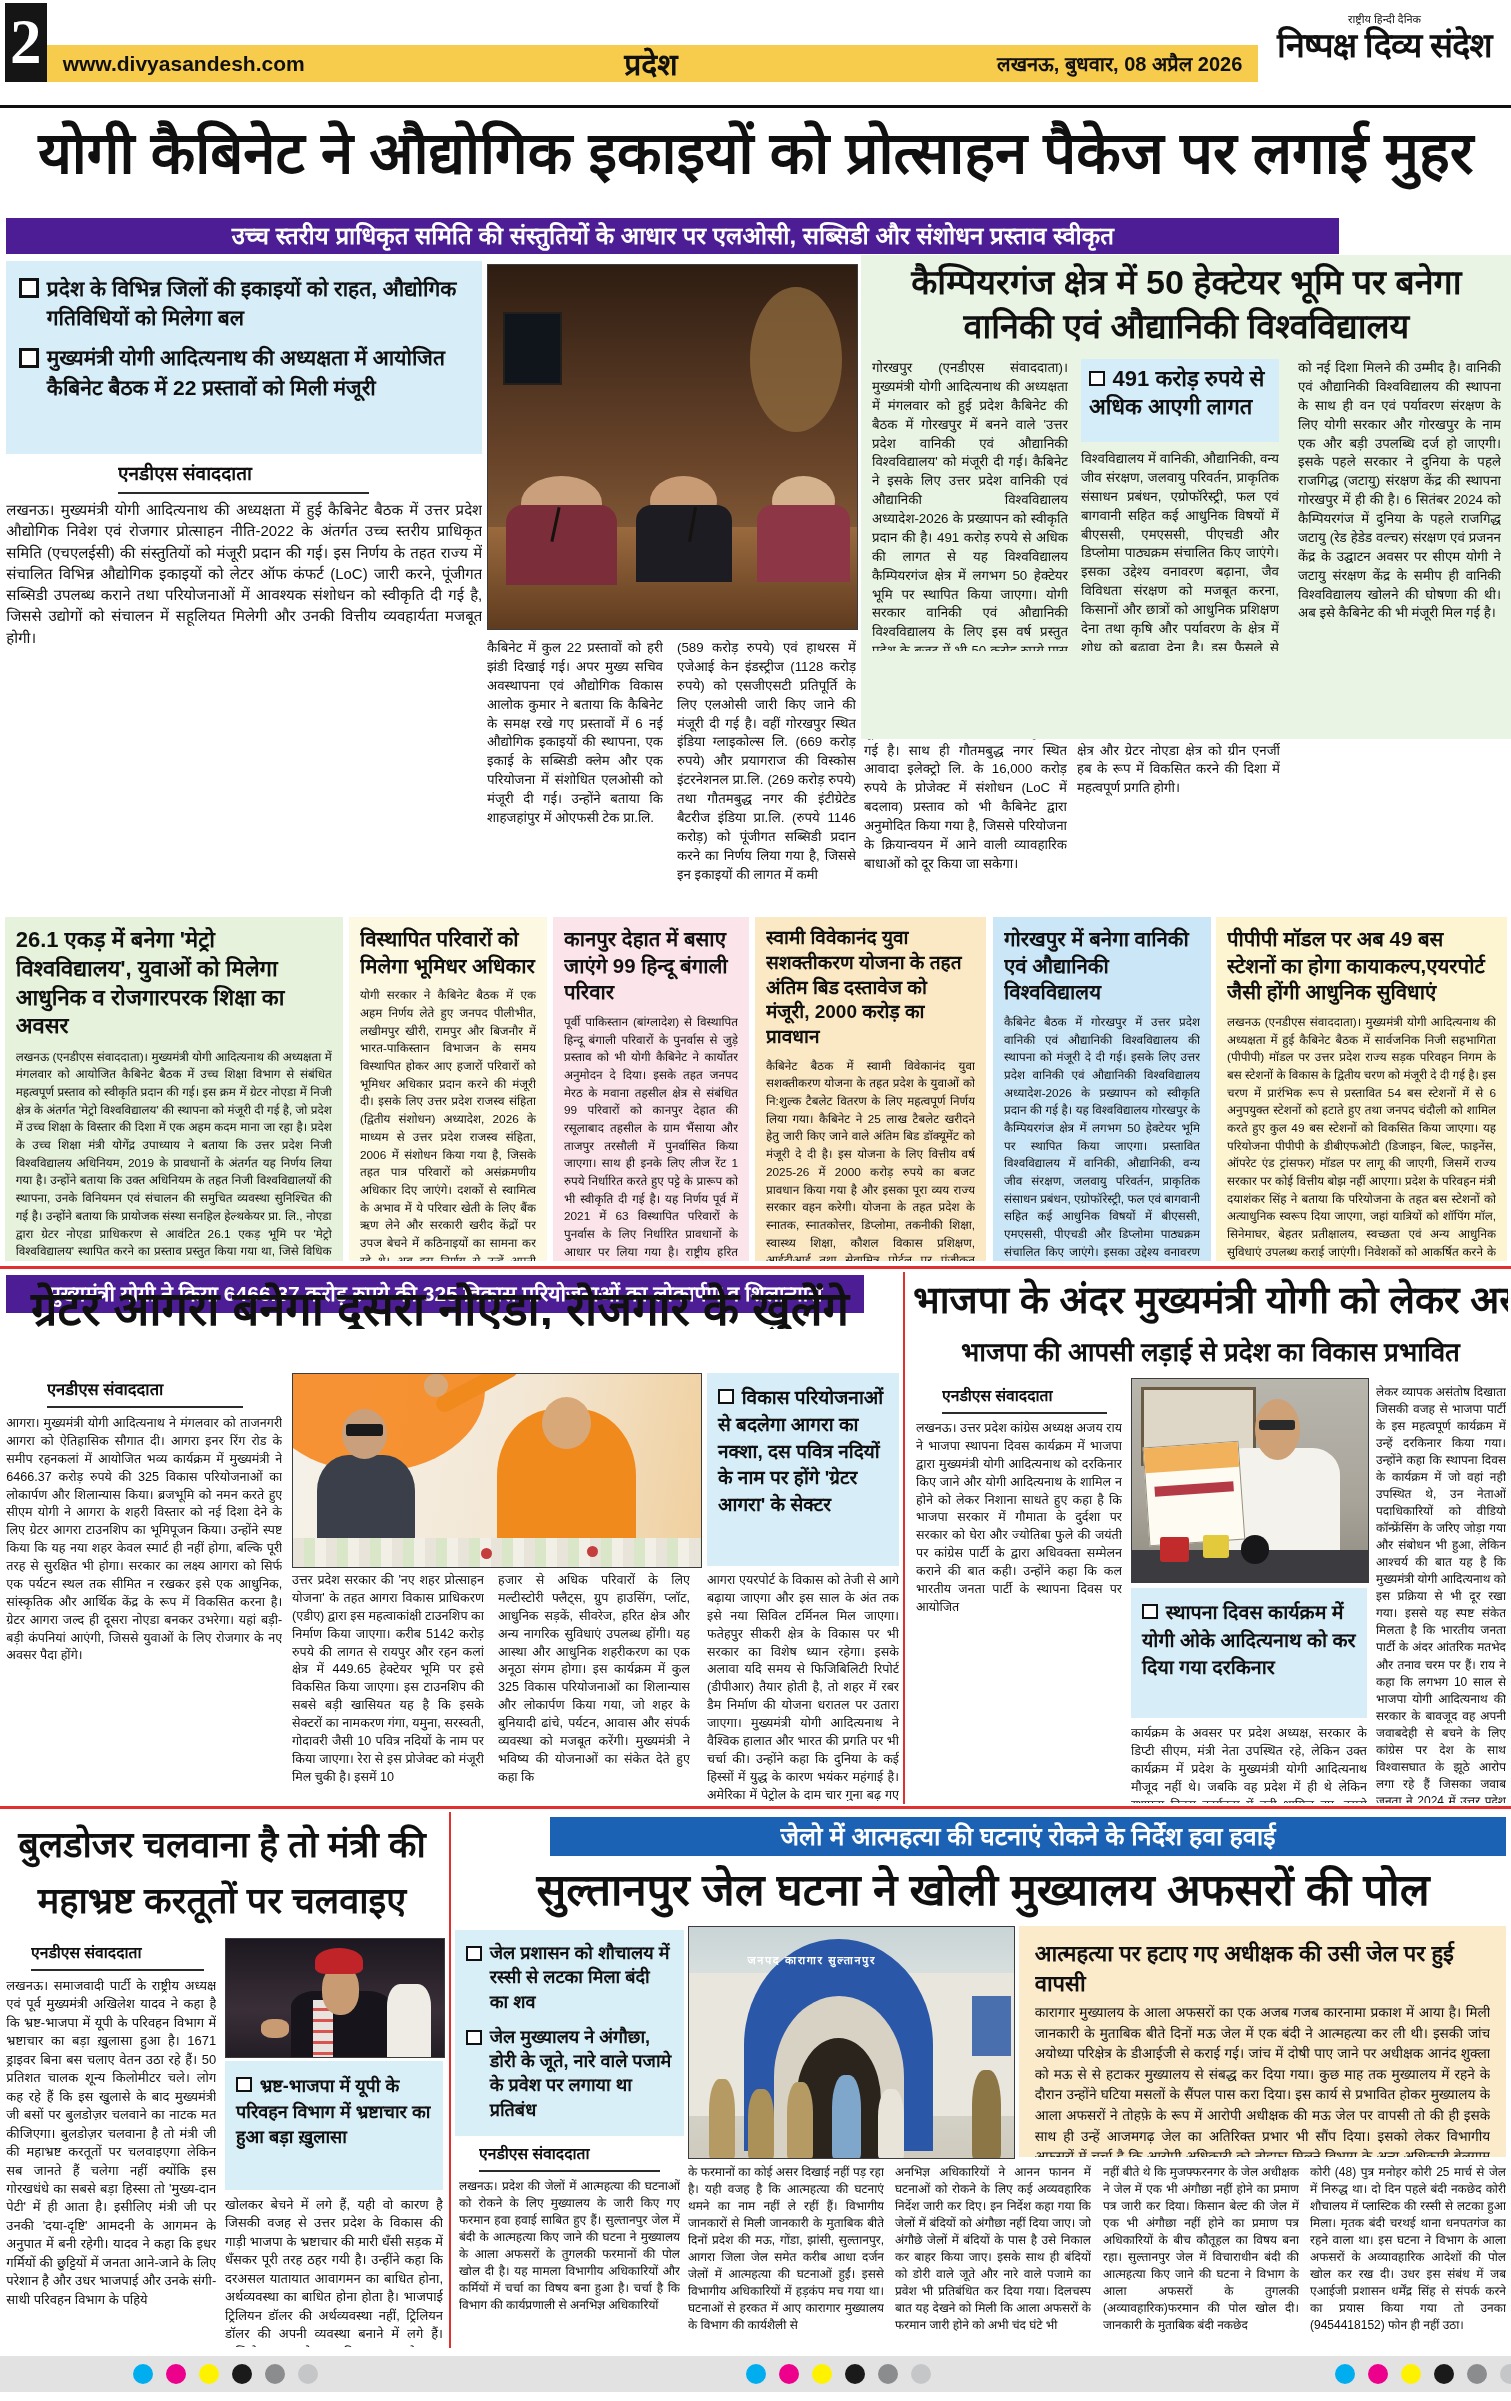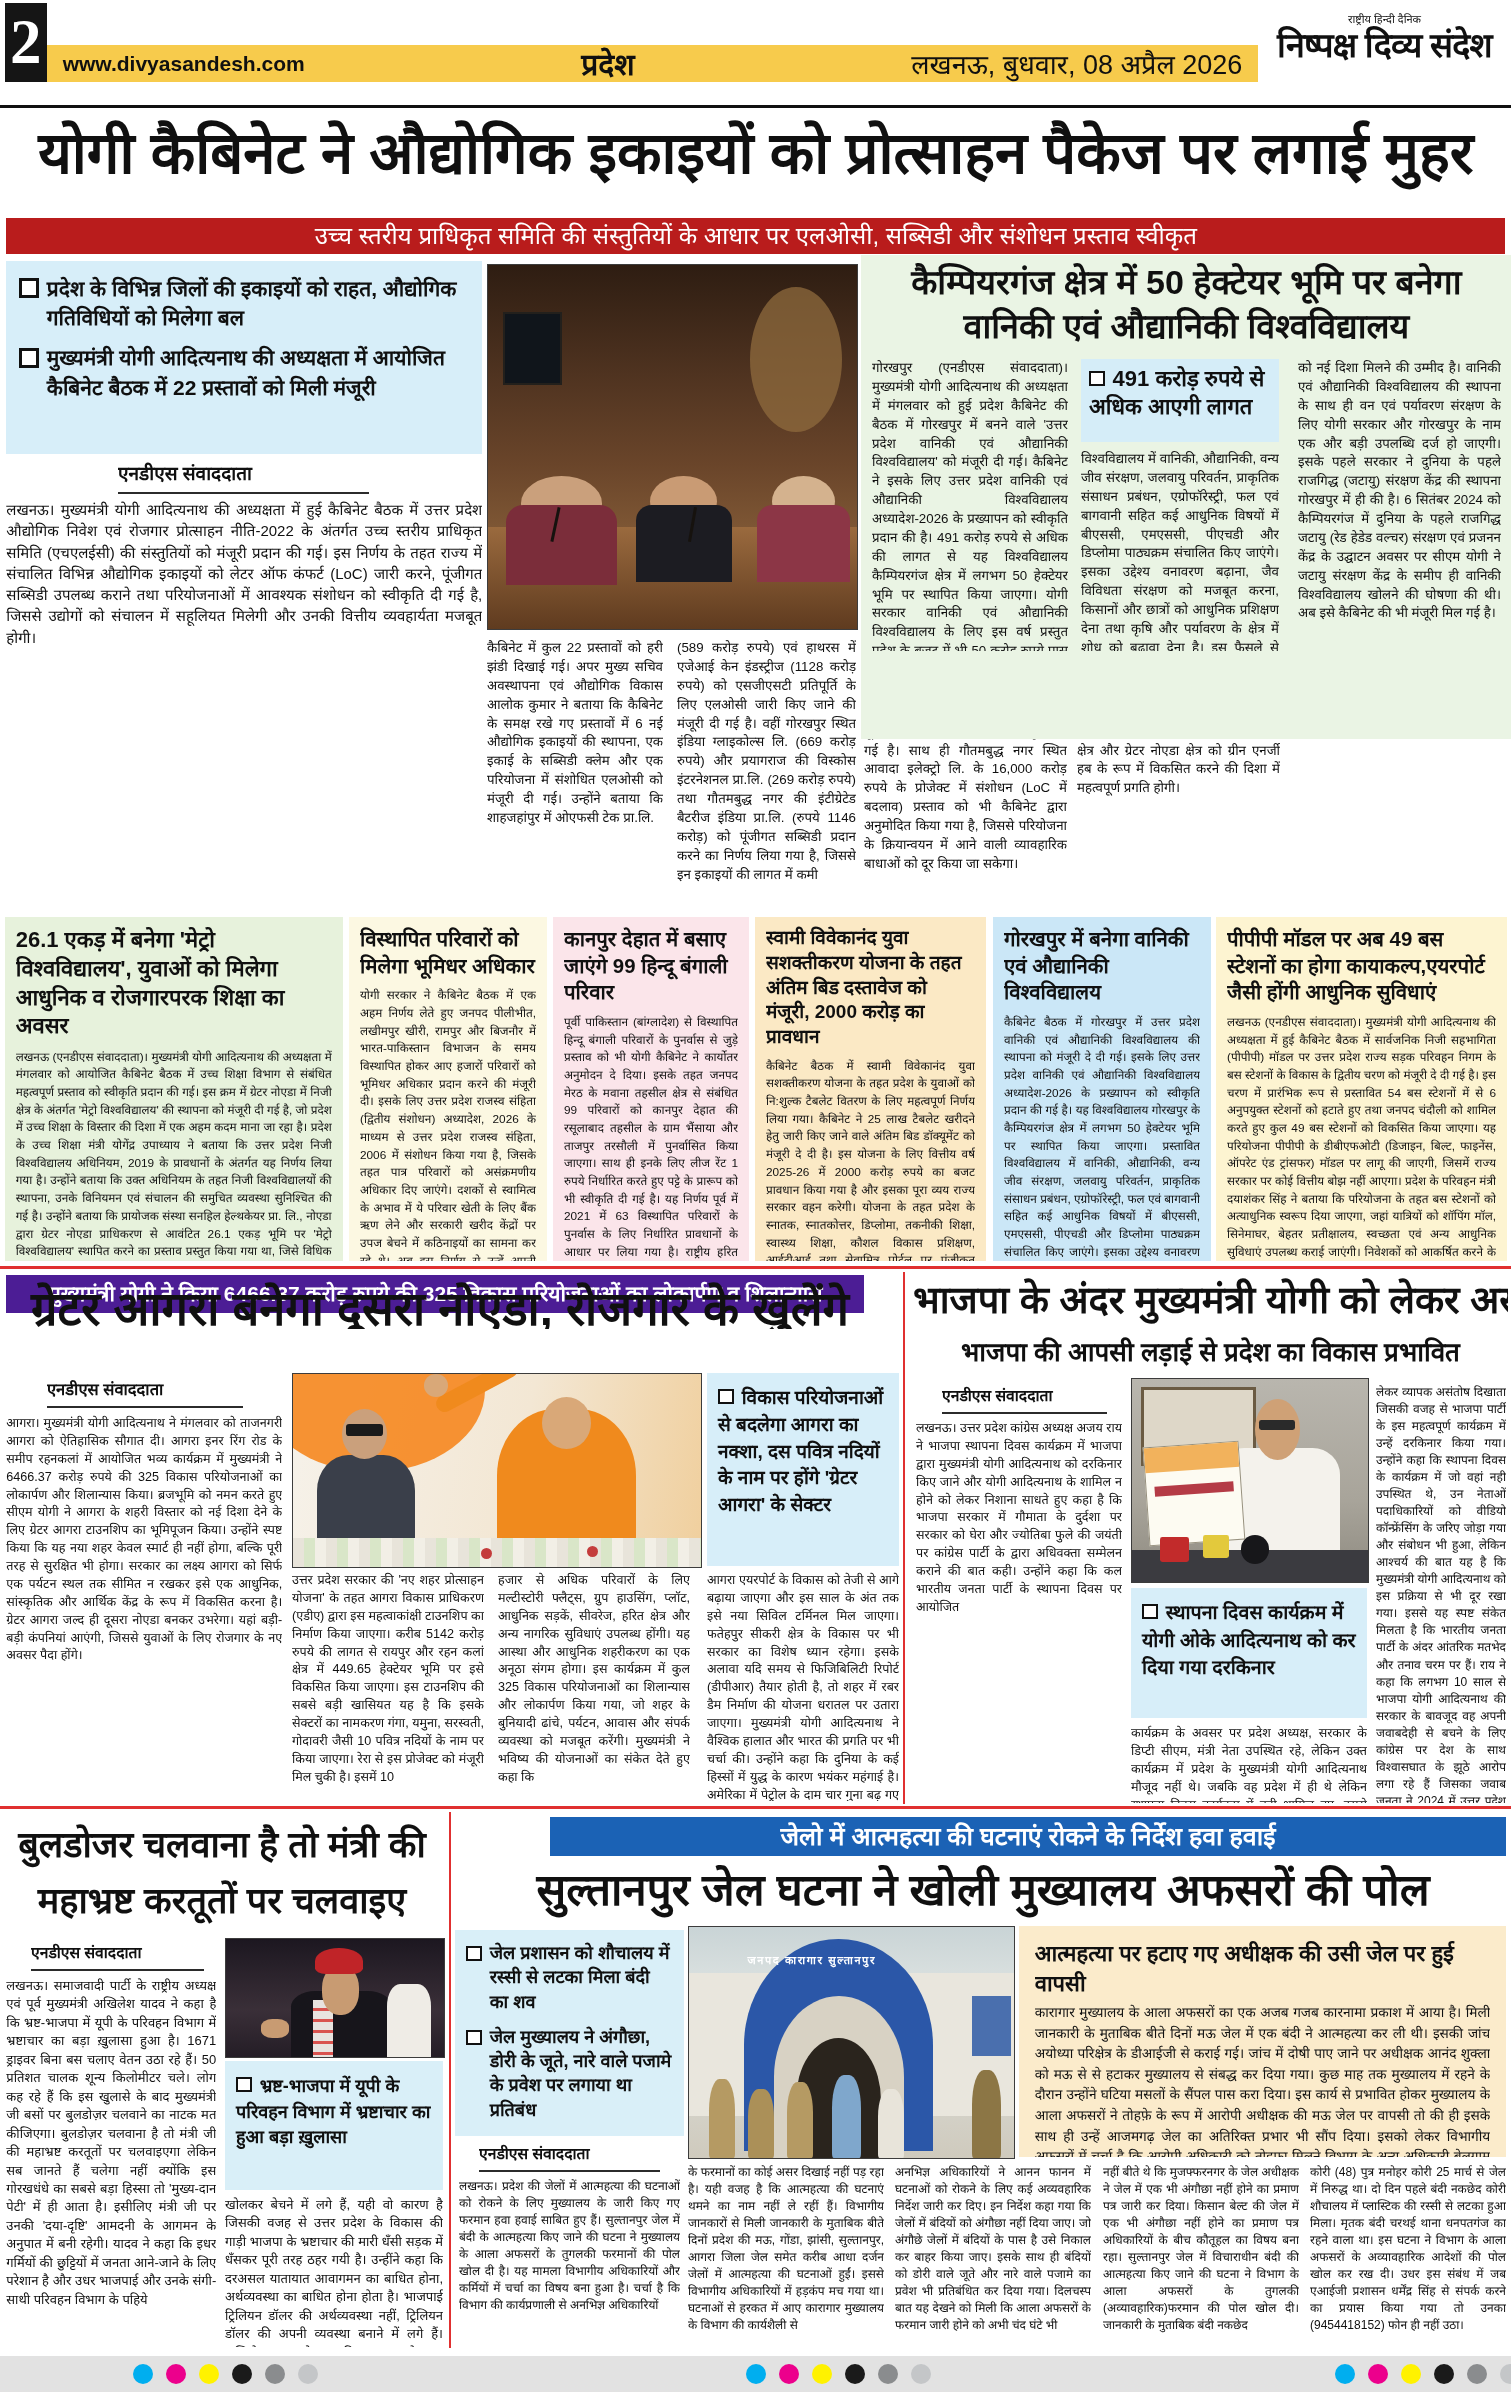--- a/index.html
+++ b/index.html
@@ -27,31 +27,31 @@
 </style>
 </head>
 <body>
 
 <div class="page">
 
   <div class="abs" style="left:4.7px;top:3.1px;width:42px;height:79px;background:#151515;color:#fff;font-weight:bold;font-size:63px;line-height:79px;text-align:center;font-family:'Liberation Serif','DejaVu Serif',serif">2</div>
   <div class="abs" style="left:47px;top:45px;width:1211px;height:37px;background:#f7cb4c;display:flex;align-items:center;justify-content:space-between;padding:0 15.7px;box-sizing:border-box">
     <span style="font-weight:bold;font-size:21px">www.divyasandesh.com</span>
     <span style="font-weight:bold;font-size:30px">प्रदेश</span>
-    <span style="font-weight:normal;font-size:27px">लखनऊ, बुधवार, 08 अप्रैल 2026</span>
+    <span style="font-weight:bold;font-size:20px">लखनऊ, बुधवार, 08 अप्रैल 2026</span>
   </div>
   <div class="abs" style="left:1263px;top:11px;width:243px;height:85px;text-align:center">
     <div style="font-size:11px;font-weight:normal">राष्ट्रीय हिन्दी दैनिक</div>
     <div style="font-size:34px;font-weight:bold;letter-spacing:-0.8px;line-height:1.15">निष्पक्ष दिव्य संदेश</div>
   </div>
   <div class="abs" style="left:0;top:105px;width:1512px;height:3.1px;background:#101010"></div>
 
   <section>
     <h1 class="abs headline" style="left:7.9px;top:115px;width:1496px;height:99px;font-size:58px;line-height:1.3;margin:0">योगी कैबिनेट ने औद्योगिक इकाइयों को प्रोत्साहन पैकेज पर लगाई मुहर</h1>
-    <div class="abs" style="left:6.3px;top:218px;width:1499px;height:36px;background:#b91c1c;color:#fff;font-weight:normal;font-size:24px;line-height:36px;text-align:center;overflow:hidden">उच्च स्तरीय प्राधिकृत समिति की संस्तुतियों के आधार पर एलओसी, सब्सिडी और संशोधन प्रस्ताव स्वीकृत</div>
+    <div class="abs" style="left:6.3px;top:218px;width:1333px;height:36px;background:#4c1d95;color:#fff;font-weight:bold;font-size:24px;line-height:36px;text-align:center;overflow:hidden">उच्च स्तरीय प्राधिकृत समिति की संस्तुतियों के आधार पर एलओसी, सब्सिडी और संशोधन प्रस्ताव स्वीकृत</div>
 
     <div class="abs" style="left:6.3px;top:261px;width:476px;height:193px;background:#d7eef9;padding:12.6px 12.6px;box-sizing:border-box;font-size:21px;font-weight:bold;line-height:1.4;overflow:hidden">
       <div class="hl-item">
           <span class="sq"></span>
         <span>प्रदेश के विभिन्न जिलों की इकाइयों को राहत, औद्योगिक गतिविधियों को मिलेगा बल</span>
         </div>
       <div class="hl-item">
           <span class="sq"></span>
         <span>मुख्यमंत्री योगी आदित्यनाथ की अध्यक्षता में आयोजित कैबिनेट बैठक में 22 प्रस्तावों को मिली मंजूरी</span>
         </div>

